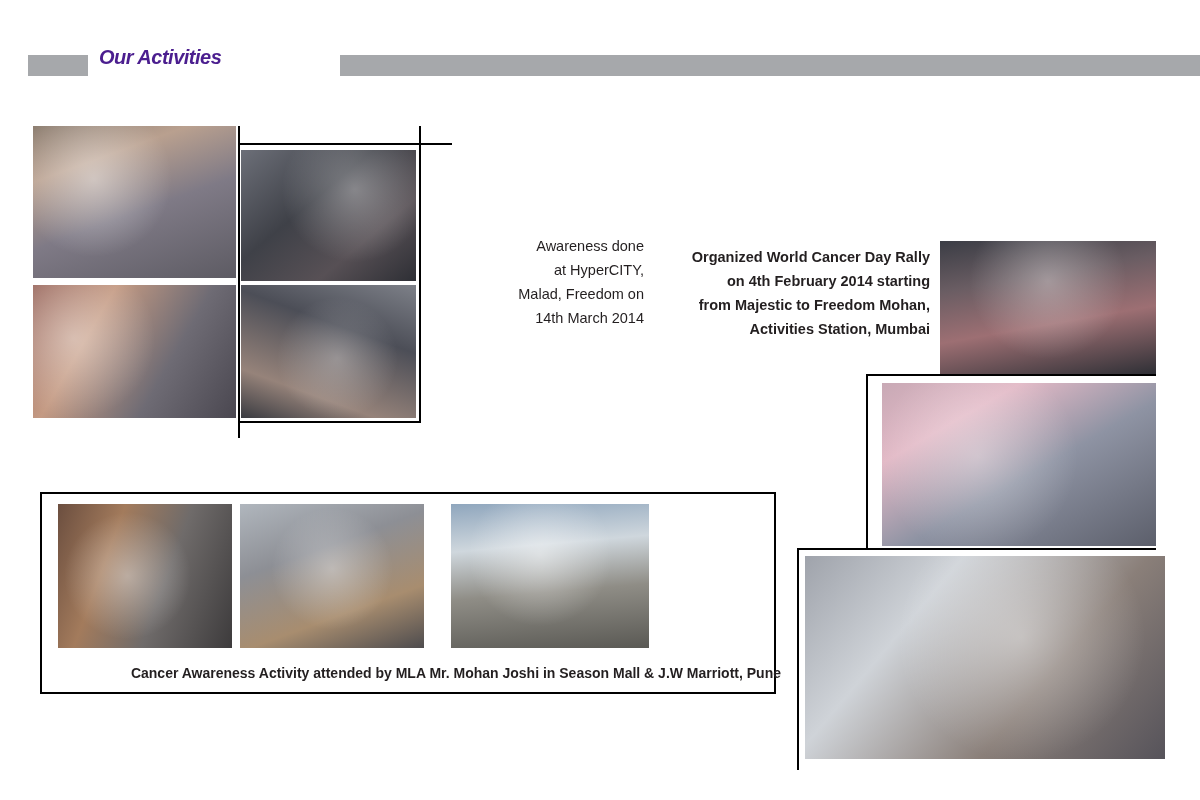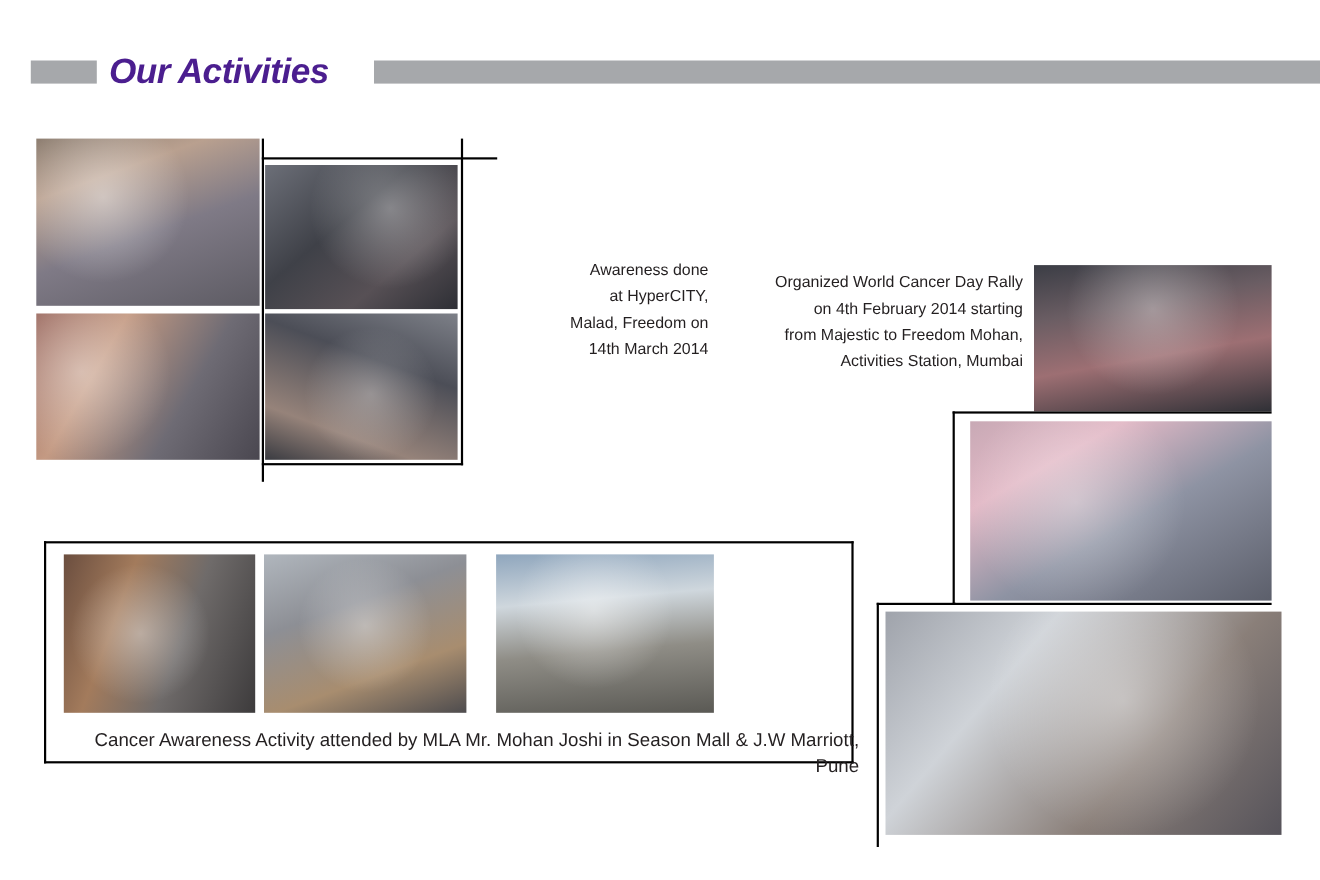--- a/index.html
+++ b/index.html
@@ -41,21 +41,21 @@
     left: 340px;
     top: 9px;
     right: 0;
     height: 21px;
     background: #a6a8ab;
   }
   .header-title {
     position: absolute;
     left: 99px;
     top: 0px;
-    font-size: 32px;
+    font-size: 20px;
     font-weight: bold;
     font-style: italic;
     color: #4b1e8f;
     letter-spacing: -0.5px;
     white-space: nowrap;
     font-family: "Liberation Sans", sans-serif;
   }
 
   
   .photo {
@@ -110,22 +110,23 @@
   .caption {
     position: absolute;
     font-size: 14.5px;
     line-height: 24px;
     color: #231f20;
     font-family: "Liberation Sans", sans-serif;
   }
   .caption-left { text-align: right; }
   .caption-right { text-align: right; }
   .caption-bottom {
-    font-size: 17px;
+    font-size: 14px;
     color: #231f20;
+    font-weight: bold;
   }
 </style>
 </head>
 <body>
 
 <div class="page">
 
   <div class="header">
     <div class="header-bar-left"></div>
     <div class="header-bar-right"></div>
@@ -153,21 +154,21 @@
   <div class="rule" style="left:419px; top:126px; width:2px; height:297px;"></div>
   <div class="rule" style="left:238px; top:421px; width:183px; height:2px;"></div>
 
   <div class="caption caption-left" style="left:444px; top:234px; width:200px;">
     <div>Awareness done</div>
     <div>at HyperCITY,</div>
     <div>Malad, Freedom on</div>
     <div>14th March 2014</div>
   </div>
 
-  <div class="caption caption-right" style="left:660px; top:245px; width:270px;">
+  <div class="caption caption-right" style="left:660px; top:245px; width:270px;font-weight:bold;">
     <div>Organized World Cancer Day Rally</div>
     <div>on 4th February 2014 starting</div>
     <div>from Majestic to Freedom Mohan,</div>
     <div>Activities Station, Mumbai</div>
   </div>
 
   <div class="photo ph-e" style="left:940px; top:241px; width:216px; height:133px;">
     <div class="ph-inner"></div>
   </div>
 

